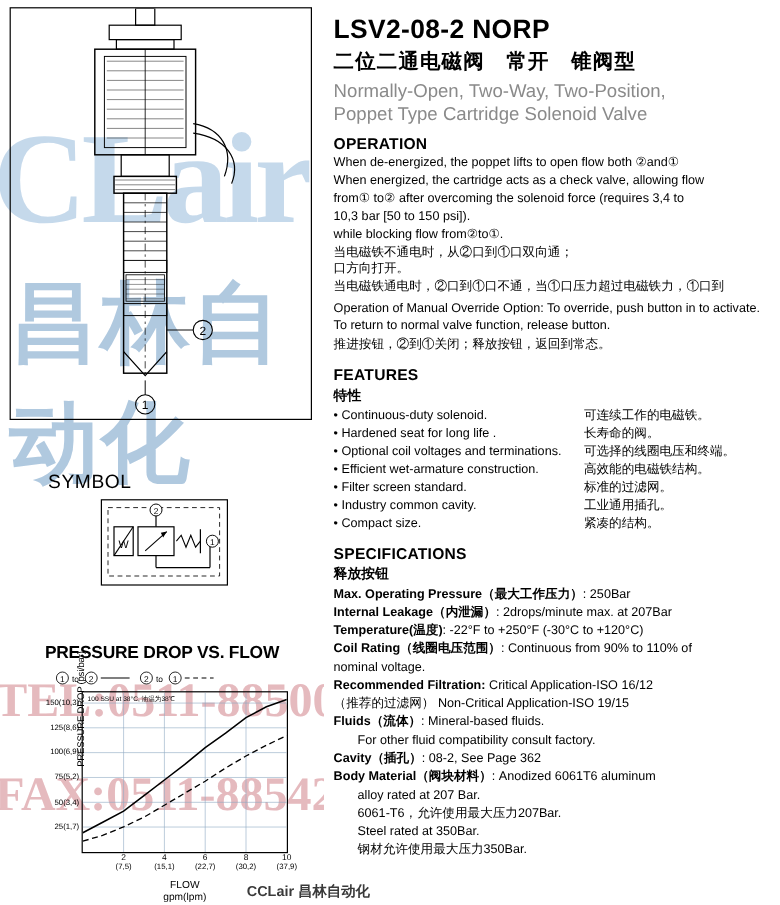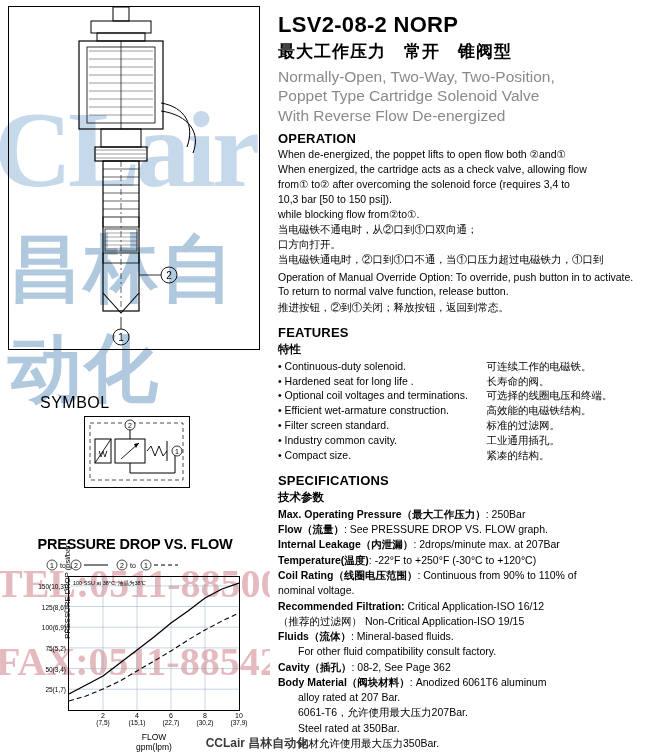--- a/index.html
+++ b/index.html
@@ -307,25 +307,24 @@
         <div class="ylabel">PRESSURE DROP (psi/bar)</div>
       </div>
 
       <div class="xlabel">FLOW<br>gpm(lpm)</div>
     </div>
   </div>
 
   <div class="right-col">
 
     <h1 class="model">LSV2-08-2 NORP</h1>
-    <div class="cn-title">最大工作压力　常开　锥阀型</div>
+    <div class="cn-title">二位二通电磁阀　常开　锥阀型</div>
     <div class="gray-title">
       <div>Normally-Open, Two-Way, Two-Position,</div>
       <div>Poppet Type Cartridge Solenoid Valve</div>
-      <div>With Reverse Flow De-energized</div>
     </div>
 
     <div class="sec-head">OPERATION</div>
     <div class="body-txt">
       <p>When de-energized, the poppet lifts to open flow both ②and①</p>
       <p>When energized, the cartridge acts as a check valve, allowing flow</p>
       <p>from① to② after overcoming the solenoid force  (requires 3,4 to</p>
       <p>10,3 bar [50 to 150 psi]).</p>
       <p>while blocking flow from②to①.</p>
       <p>当电磁铁不通电时，从②口到①口双向通；</p>
@@ -362,24 +361,23 @@
         <div class="feat-en">• Industry common cavity.</div>
         <div class="feat-cn">工业通用插孔。</div>
       </div>
       <div class="feat-row">
         <div class="feat-en">• Compact size.</div>
         <div class="feat-cn">紧凑的结构。</div>
       </div>
     </div>
 
     <div class="sec-head" style="margin-top:10px">SPECIFICATIONS</div>
-    <div class="sec-head-cn">技术参数</div>
+    <div class="sec-head-cn">释放按钮</div>
     <div class="spec-list">
       <p><span class="b">Max. Operating Pressure（最大工作压力）</span><span>: 250Bar</span></p>
-      <p><span class="b">Flow（流量）</span><span>: See PRESSURE DROP VS. FLOW graph.</span></p>
       <p><span class="b">Internal Leakage（内泄漏）</span><span>: 2drops/minute max. at 207Bar</span></p>
       <p><span class="b">Temperature(温度)</span><span>: -22°F to +250°F (-30°C to +120°C)</span></p>
       <p><span class="b">Coil Rating（线圈电压范围）</span><span>: Continuous from 90% to 110% of</span></p>
       <p><span>nominal voltage.</span></p>
       <p><span class="b">Recommended Filtration:</span><span> Critical Application-ISO 16/12</span></p>
       <p><span>（推荐的过滤网） Non-Critical Application-ISO 19/15</span></p>
       <p><span class="b">Fluids（流体）</span><span>: Mineral-based fluids.</span></p>
       <p class="indent"><span>For other fluid compatibility consult factory.</span></p>
       <p><span class="b">Cavity（插孔）</span><span>: 08-2, See Page 362</span></p>
       <p><span class="b">Body Material（阀块材料）</span><span>: Anodized 6061T6 aluminum</span></p>

